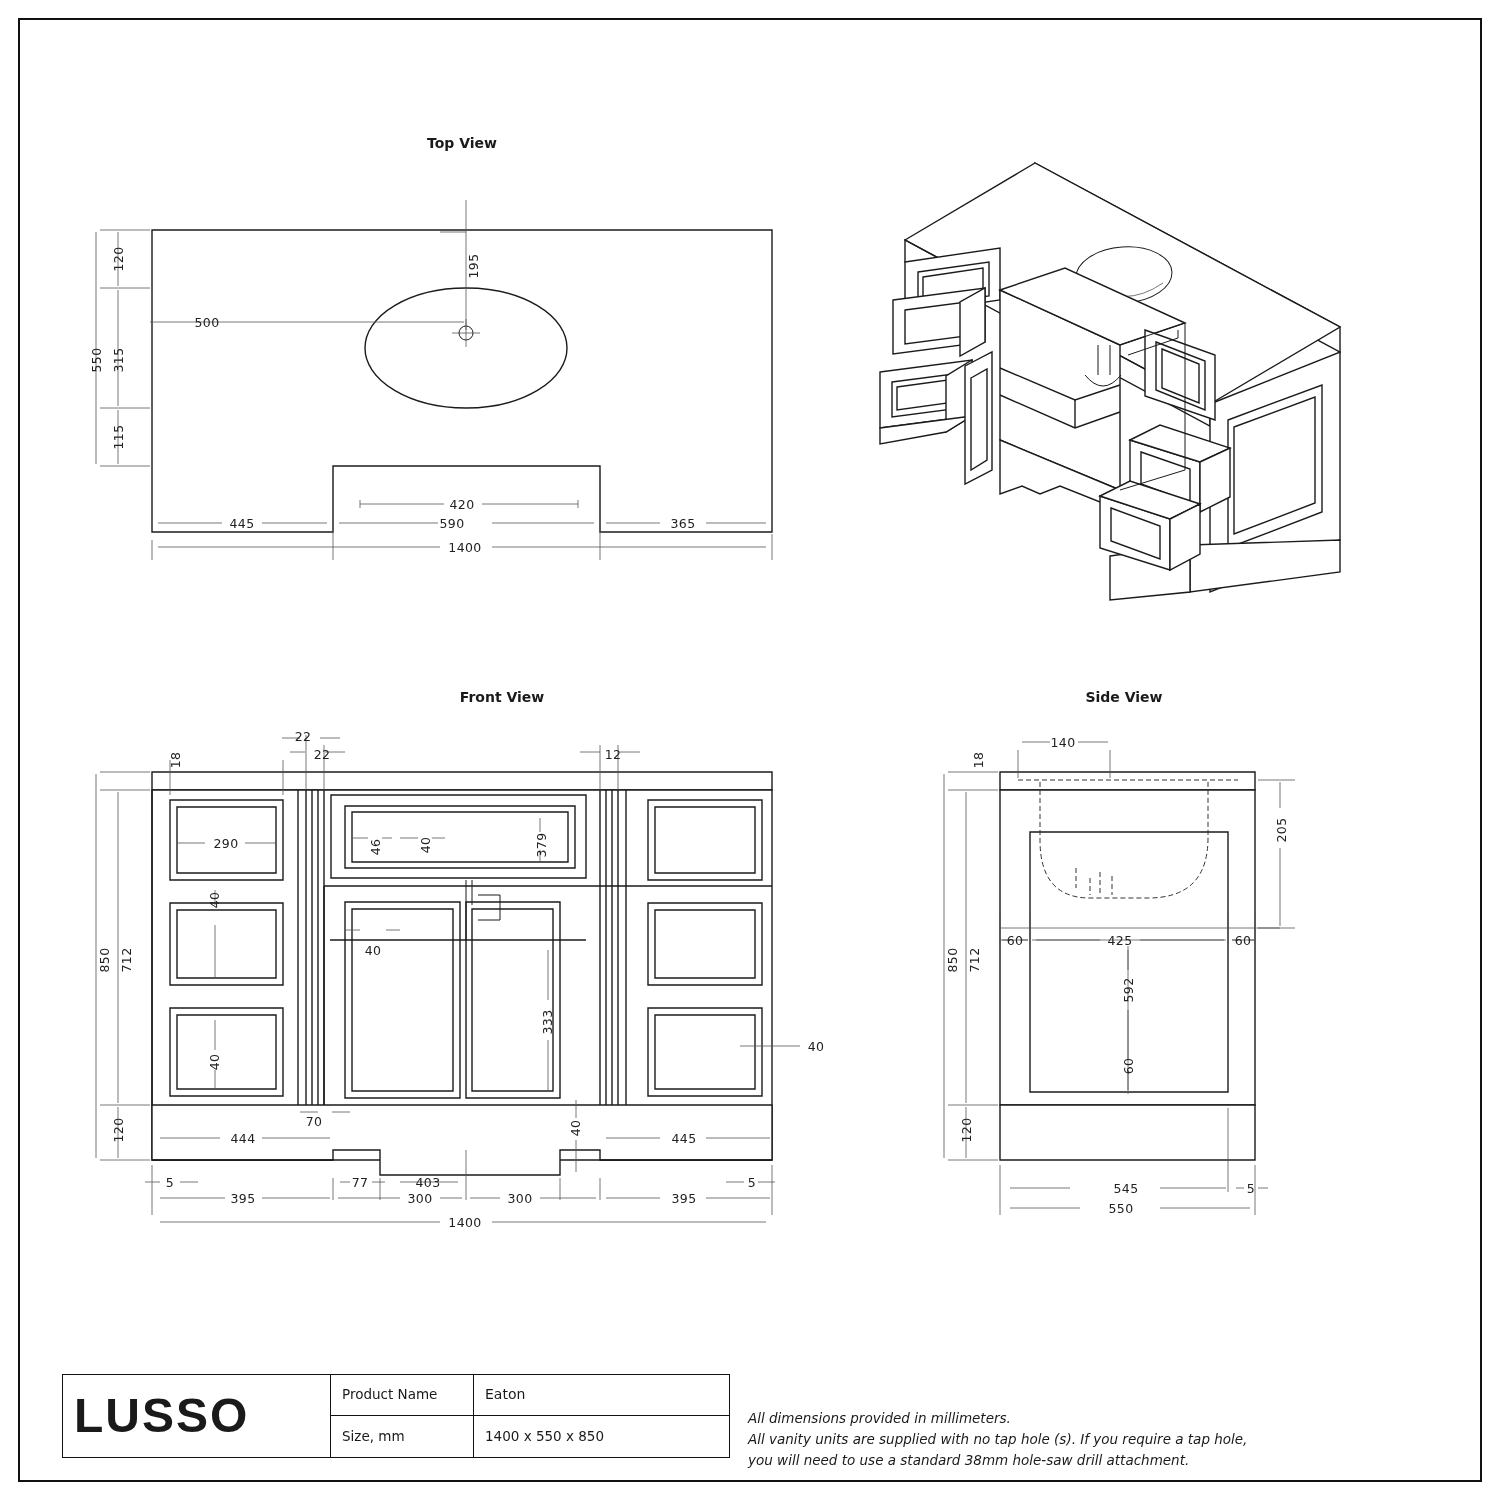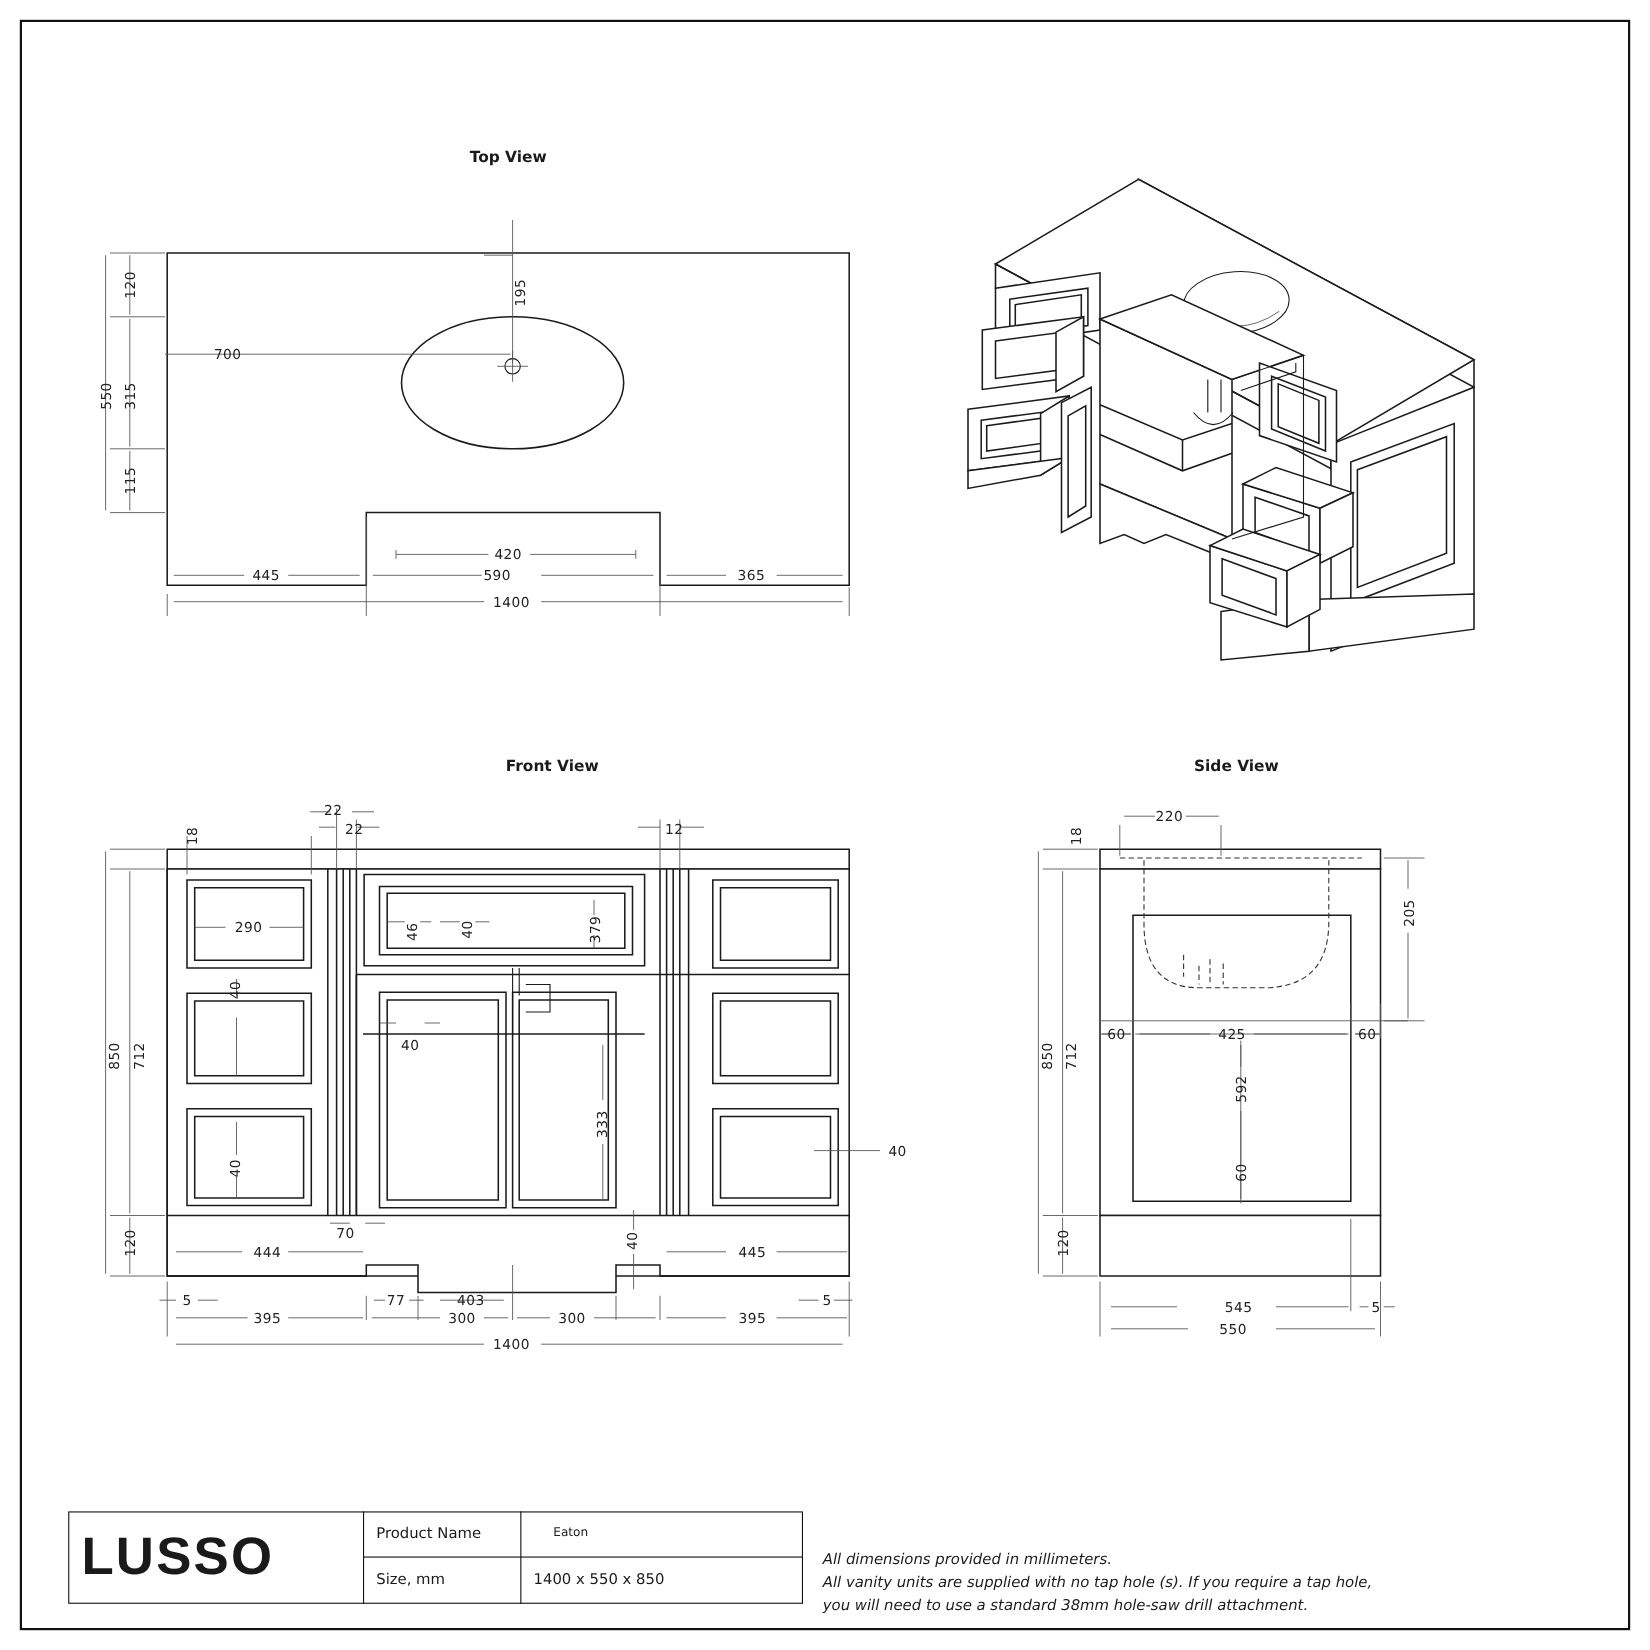--- a/index.html
+++ b/index.html
@@ -209,21 +209,21 @@
     <path d="M1010,1188 L1070,1188 M1160,1188 L1226,1188"></path>
     <path d="M1236,1188 L1244,1188 M1258,1188 L1268,1188"></path>
     <path d="M1010,1208 L1080,1208 M1160,1208 L1250,1208"></path>
   </g>
 </svg>
 
 <div class="dim rot" style="left:118px;top:259px;">120</div>
 <div class="dim rot" style="left:473px;top:266px;">195</div>
 <div class="dim rot" style="left:96px;top:360px;">550</div>
 <div class="dim rot" style="left:118px;top:360px;">315</div>
-<div class="dim c" style="left:207px;top:322px;">700</div>
+<div class="dim c" style="left:207px;top:322px;">500</div>
 <div class="dim rot" style="left:118px;top:437px;">115</div>
 <div class="dim c" style="left:242px;top:523px;">445</div>
 <div class="dim c" style="left:462px;top:504px;">420</div>
 <div class="dim c" style="left:452px;top:523px;">590</div>
 <div class="dim c" style="left:683px;top:523px;">365</div>
 <div class="dim c" style="left:465px;top:547px;">1400</div>
 
 <div class="dim rot" style="left:175px;top:760px;">18</div>
 <div class="dim c" style="left:303px;top:736px;">22</div>
 <div class="dim c" style="left:322px;top:754px;">22</div>
@@ -248,41 +248,41 @@
 <div class="dim c" style="left:360px;top:1182px;">77</div>
 <div class="dim c" style="left:428px;top:1182px;text-align:center;">403</div>
 <div class="dim c" style="left:752px;top:1182px;">5</div>
 <div class="dim c" style="left:243px;top:1198px;">395</div>
 <div class="dim c" style="left:420px;top:1198px;">300</div>
 <div class="dim c" style="left:520px;top:1198px;">300</div>
 <div class="dim c" style="left:684px;top:1198px;">395</div>
 <div class="dim c" style="left:465px;top:1222px;">1400</div>
 
 <div class="dim rot" style="left:978px;top:760px;">18</div>
-<div class="dim c" style="left:1063px;top:742px;">220</div>
+<div class="dim c" style="left:1063px;top:742px;">140</div>
 <div class="dim rot" style="left:1281px;top:830px;">205</div>
 <div class="dim rot" style="left:952px;top:960px;">850</div>
 <div class="dim rot" style="left:974px;top:960px;">712</div>
 <div class="dim c" style="left:1015px;top:940px;">60</div>
 <div class="dim c" style="left:1120px;top:940px;">425</div>
 <div class="dim c" style="left:1243px;top:940px;">60</div>
 <div class="dim rot" style="left:1128px;top:990px;">592</div>
 <div class="dim rot" style="left:1128px;top:1066px;">60</div>
 <div class="dim rot" style="left:966px;top:1130px;">120</div>
 <div class="dim c" style="left:1126px;top:1188px;">545</div>
 <div class="dim c" style="left:1251px;top:1188px;">5</div>
 <div class="dim c" style="left:1121px;top:1208px;">550</div>
 
 <div style="position:absolute;left:62px;top:1374px;width:668px;height:84px;border:1px solid #111;box-sizing:border-box;"></div>
 <div class="logo" style="left:74px;top:1388px;">LUSSO</div>
 <div style="position:absolute;left:330px;top:1374px;width:328px;height:84px;">
   <div style="position:absolute;left:0;top:0;width:400px;height:42px;border-left:1px solid #111;border-bottom:1px solid #111;box-sizing:border-box;"></div>
   <div style="position:absolute;left:0;top:42px;width:400px;height:42px;border-left:1px solid #111;box-sizing:border-box;"></div>
   <div style="position:absolute;left:143px;top:0;width:1px;height:84px;background:#111;"></div>
   <div style="position:absolute;left:12px;top:12px;font-size:13.5px;">Product Name</div>
-  <div style="position:absolute;left:173px;top:12px;font-size:11px;">Eaton</div>
+  <div style="position:absolute;left:155px;top:12px;font-size:14px;">Eaton</div>
   <div style="position:absolute;left:12px;top:54px;font-size:13.5px;">Size, mm</div>
   <div style="position:absolute;left:155px;top:54px;font-size:13.5px;">1400 x 550 x 850</div>
 </div>
 
 <div class="note" style="left:748px;top:1408px;">All dimensions provided in millimeters.</div>
 <div class="note" style="left:748px;top:1429px;text-align:right;">All vanity units are supplied with no tap hole (s). If you require a tap hole,</div>
 <div class="note" style="left:748px;top:1450px;">you will need to use a standard 38mm hole-saw drill attachment.</div>
 
 </body></html>

